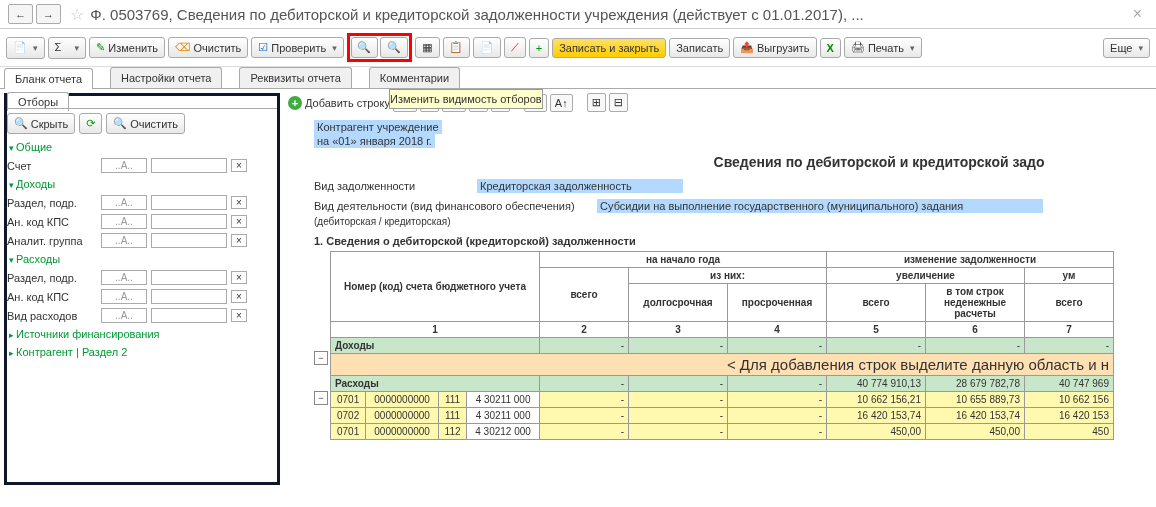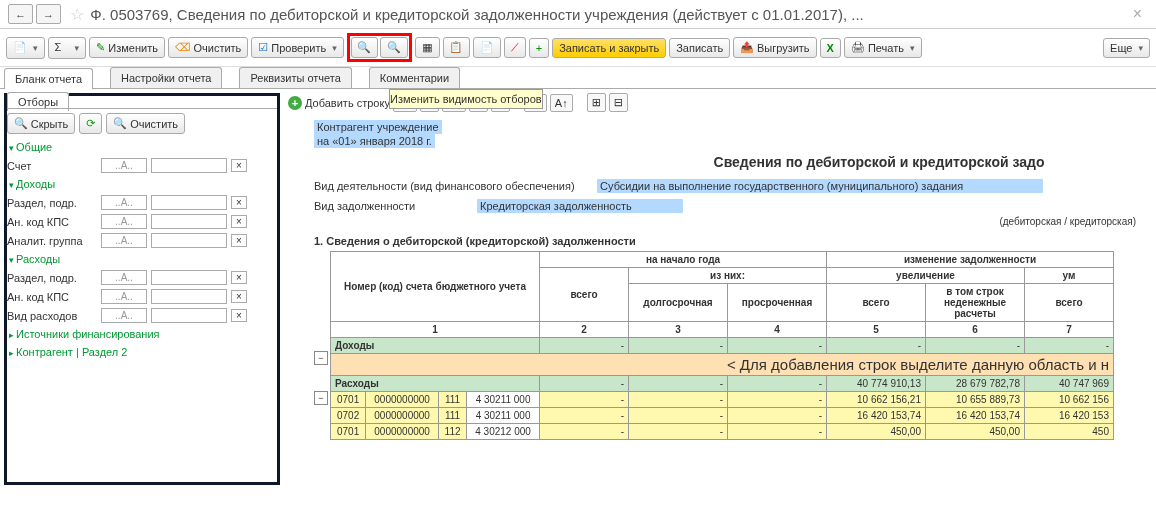--- a/index.html
+++ b/index.html
@@ -190,28 +190,28 @@
       <span style="width:8px"></span>
       <span class="ibtn">⊞</span>
       <span class="ibtn">⊟</span>
     </div>
 
     <div class="doc">
       <div><span class="hl">Контрагент учреждение</span></div>
       <div><span class="hl">на «01» января 2018 г.</span></div>
       <div class="doc-title">Сведения по дебиторской и кредиторской задо</div>
       <div class="field-row">
+        <span class="field-lbl" style="width:160px">Вид задолженности</span>
+        <span class="hl" style="min-width:200px">Кредиторская задолженность</span>
+      </div>
+      <div class="field-row">
         <span class="field-lbl">Вид деятельности (вид финансового обеспечения)</span>
         <span class="hl" style="min-width:440px">Субсидии на выполнение государственного (муниципального) задания</span>
       </div>
-      <div class="field-row">
-        <span class="field-lbl" style="width:160px">Вид задолженности</span>
-        <span class="hl" style="min-width:200px">Кредиторская задолженность</span>
-      </div>
-      <div style="text-align:right;padding-right:20px;font-size:10px">(дебиторская / кредиторская)</div>
+      <div style="padding-right:20px;font-size:10px">(дебиторская / кредиторская)</div>
       <div class="section-h">1. Сведения о дебиторской (кредиторской) задолженности</div>
 
       <div style="display:flex">
         <div style="width:16px;padding-top:100px">
           <div class="collapse-btn">−</div>
           <div style="height:26px"></div>
           <div class="collapse-btn">−</div>
         </div>
         <table>
           <tbody>

